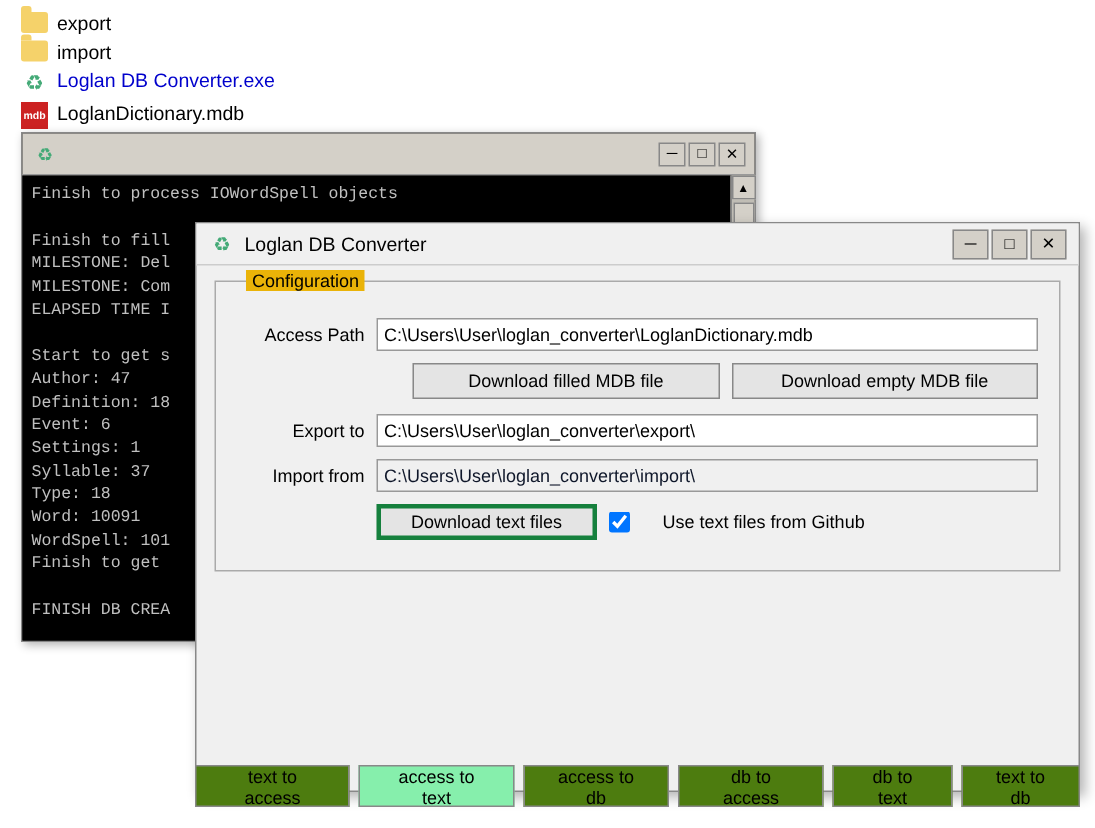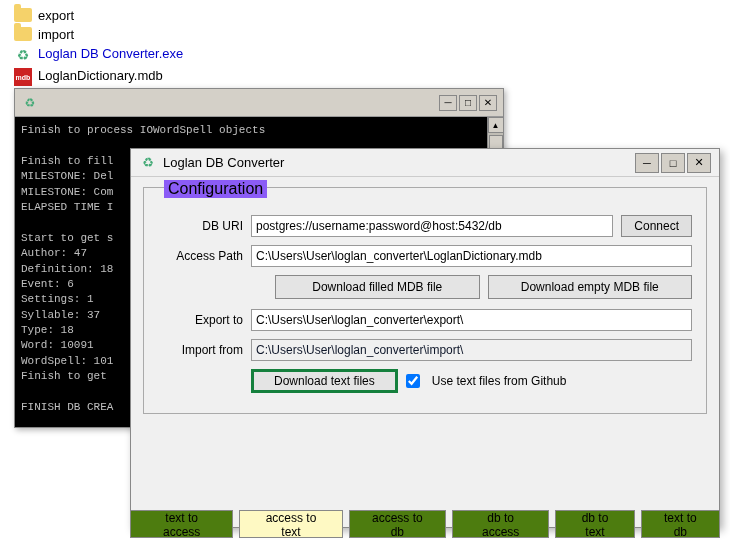--- a/index.html
+++ b/index.html
@@ -215,23 +215,23 @@
     .config-group {
       margin: 10px 12px;
       border: 1px solid #aaa;
       padding: 10px 14px 14px;
       background: #f0f0f0;
     }
     .config-group-label {
       position: relative;
       top: -18px;
       left: 6px;
-      background: #8b5cf6;
+      background: #eab308;
       padding: 0 4px;
-      font-size: 16px;
+      font-size: 12px;
       display: inline-block;
       margin-bottom: -10px;
     }
 
     .form-row {
       display: flex;
       align-items: center;
       margin-bottom: 8px;
       gap: 8px;
     }
@@ -276,21 +276,21 @@
       height: 24px;
       background: #e4e4e4;
       border: 1px solid #888;
       font-size: 12px;
       cursor: pointer;
     }
 
     .checkbox-row {
       display: flex;
       align-items: center;
-      gap: 12px;
+      gap: 22px;
       font-size: 12px;
     }
     .checkbox-row input[type="checkbox"] {
       width: 14px;
       height: 14px;
     }
 
     .download-row {
       display: flex;
       align-items: center;
@@ -319,21 +319,21 @@
     }
     .bottom-btn {
       height: 28px;
       padding: 0 14px;
       background: #4d7c0f;
       border: 1px solid #888;
       font-size: 12px;
       cursor: pointer;
     }
     .bottom-btn.active {
-      background: #fef9c3;
+      background: #86efac;
     }
   </style>
 </head>
 <body>
 
 <div class="desktop">
 
   <div class="file-area">
     <div class="file-item">
       <div class="folder-icon"></div>
@@ -405,25 +405,20 @@
         <div class="main-title-btn">─</div>
         <div class="main-title-btn">□</div>
         <div class="main-title-btn close-btn">✕</div>
       </div>
     </div>
 
     <div class="config-group">
       <span class="config-group-label">Configuration</span>
 
       
-      <div class="form-row">
-        <span class="form-label">DB URI</span>
-        <input type="text" class="form-input" value="postgres://username:password@host:5432/db" style="">
-        <button class="connect-btn">Connect</button>
-      </div>
 
       
       <div class="form-row">
         <span class="form-label">Access Path</span>
         <input type="text" class="form-input" value="C:\Users\User\loglan_converter\LoglanDictionary.mdb" style="">
       </div>
 
       
       <div class="buttons-row">
         <button class="action-btn">Download filled MDB file</button>

